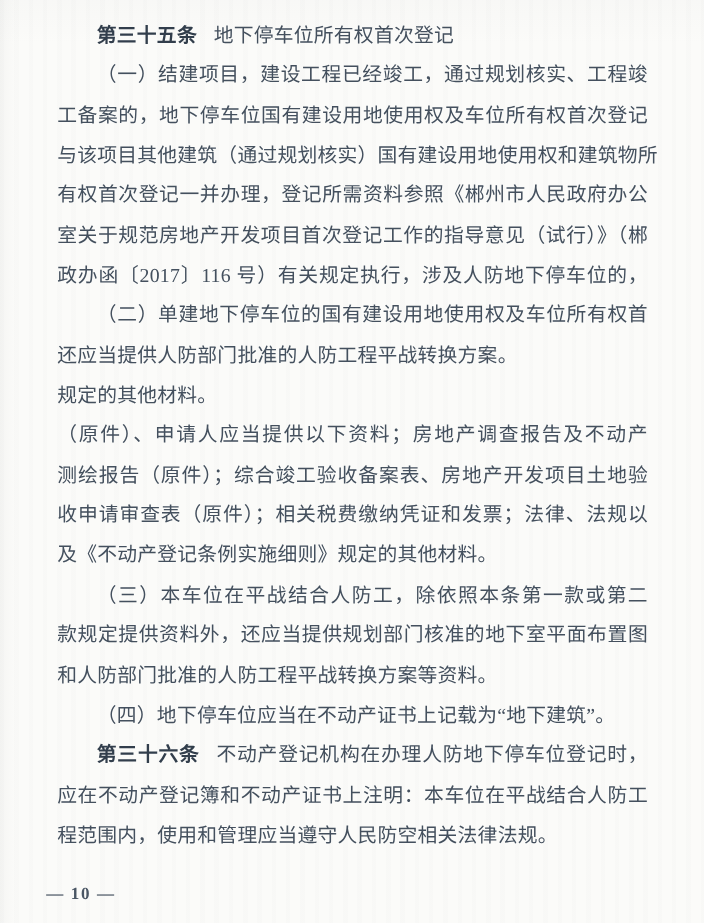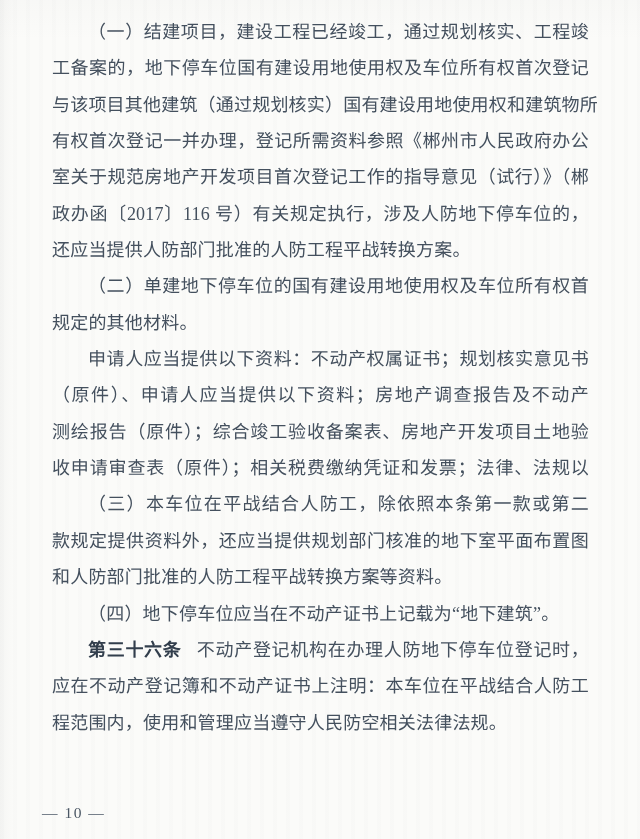--- a/index.html
+++ b/index.html
@@ -51,44 +51,46 @@
     margin-left: 0.85em;
   }
   .page-number {
     position: absolute;
     left: 42px;
     top: 802px;
     font-size: 15.5px;
     line-height: 22px;
     letter-spacing: 1.5px;
     color: #4a5664;
+    font-weight: bold;
   }
 </style>
 </head>
 <body>
 
 <div class="page">
   <div class="text-block">
 
+    <div class="line indent end"><span class="bold-term">第三十五条</span><span class="after-term">地下停车位所有权首次登记</span></div>
 
     <div class="line indent">（一）结建项目，建设工程已经竣工，通过规划核实、工程竣</div>
     <div class="line">工备案的，地下停车位国有建设用地使用权及车位所有权首次登记</div>
     <div class="line">与该项目其他建筑（通过规划核实）国有建设用地使用权和建筑物所</div>
     <div class="line">有权首次登记一并办理，登记所需资料参照《郴州市人民政府办公</div>
     <div class="line">室关于规范房地产开发项目首次登记工作的指导意见（试行）》（郴</div>
     <div class="line">政办函〔2017〕116 号）有关规定执行，涉及人防地下停车位的，</div>
+    <div class="line indent">（二）单建地下停车位的国有建设用地使用权及车位所有权首</div>
+
     <div class="line end">还应当提供人防部门批准的人防工程平战转换方案。</div>
-
-    <div class="line indent">（二）单建地下停车位的国有建设用地使用权及车位所有权首</div>
     <div class="line end">规定的其他材料。</div>
 
-    <div class="line indent">申请人应当提供以下资料：不动产权属证书；规划核实意见书</div>
     <div class="line">（原件）、申请人应当提供以下资料；房地产调查报告及不动产</div>
     <div class="line">测绘报告（原件）；综合竣工验收备案表、房地产开发项目土地验</div>
     <div class="line">收申请审查表（原件）；相关税费缴纳凭证和发票；法律、法规以</div>
+    <div class="line end">及《不动产登记条例实施细则》规定的其他材料。</div>
 
     <div class="line indent">（三）本车位在平战结合人防工，除依照本条第一款或第二</div>
     <div class="line">款规定提供资料外，还应当提供规划部门核准的地下室平面布置图</div>
     <div class="line end">和人防部门批准的人防工程平战转换方案等资料。</div>
 
     <div class="line indent end">（四）地下停车位应当在不动产证书上记载为“地下建筑”。</div>
 
     <div class="line indent"><span class="bold-term">第三十六条</span><span class="after-term">不动产登记机构在办理人防地下停车位登记时，</span></div>
     <div class="line">应在不动产登记簿和不动产证书上注明：本车位在平战结合人防工</div>
     <div class="line end">程范围内，使用和管理应当遵守人民防空相关法律法规。</div>

